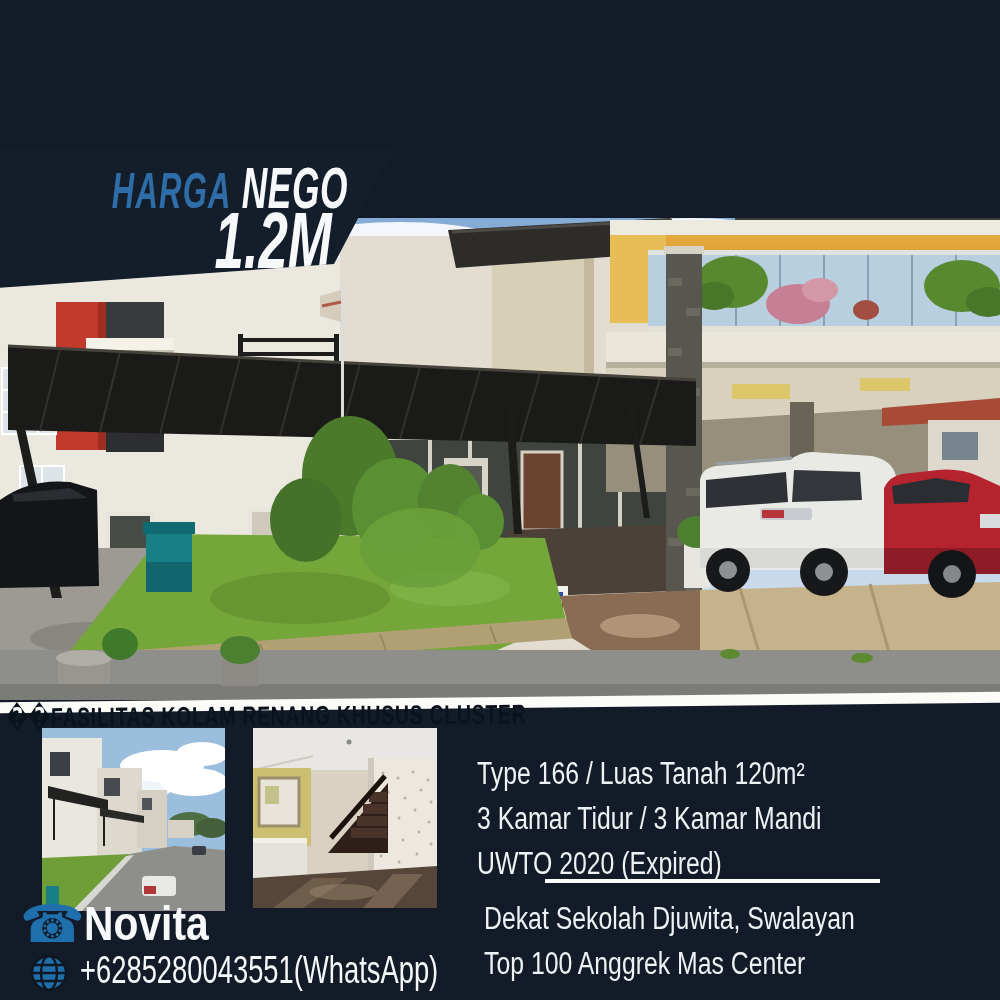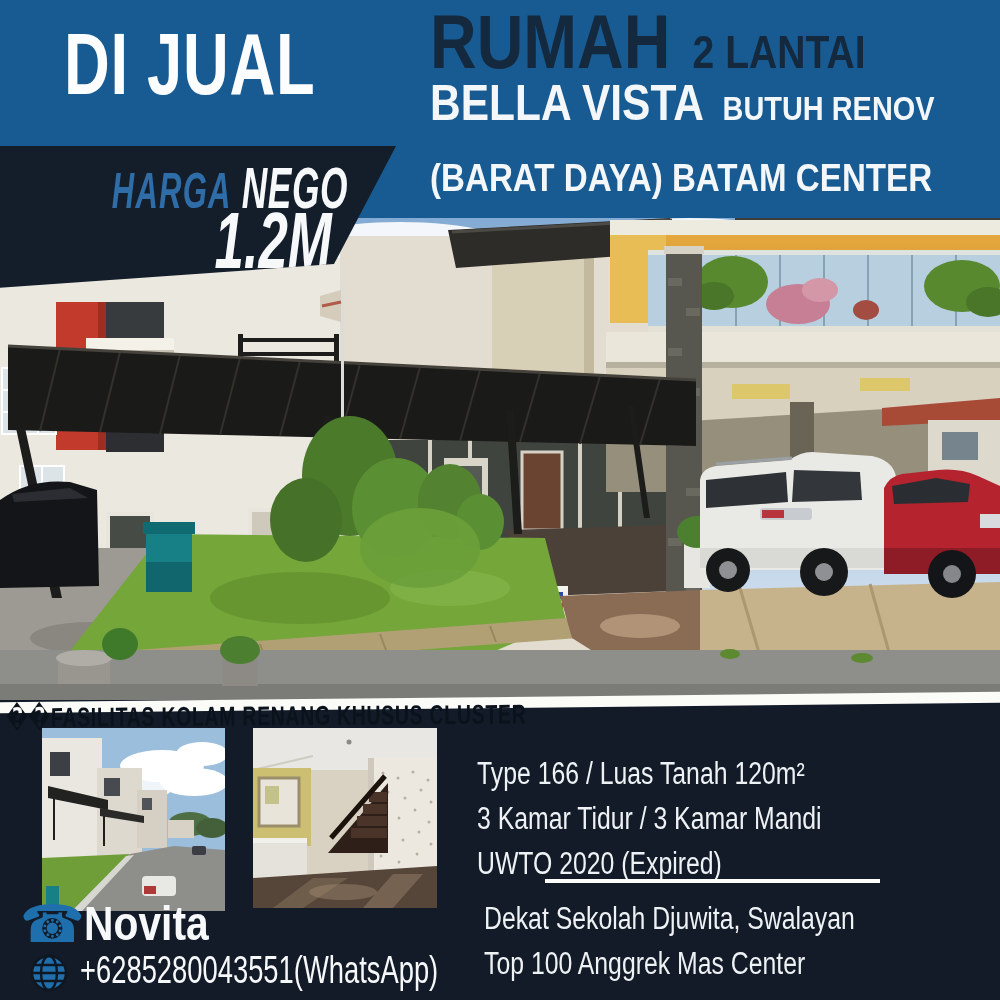--- a/index.html
+++ b/index.html
@@ -70,36 +70,20 @@
     transform:scaleX(.85);transform-origin:left top;white-space:nowrap;z-index:6;}
   .globe-icon{left:28px;top:952px;width:42px;height:42px;z-index:6;}
   .contact-phone{left:80px;top:950px;font-size:38px;font-weight:400;color:#f6f8fa;line-height:1.1;
     transform:scaleX(.72);transform-origin:left top;white-space:nowrap;z-index:6;}
 </style>
 </head>
 <body>
 
 <div class="canvas">
 
-  <div class="abs header">
-    <div class="abs sale-badge">DI JUAL</div>
-    <div class="abs hdr-right">
-      <div class="hdr-row hdr-row1">
-        <span class="hdr-title">RUMAH</span>
-        <span class="hdr-tag">2 LANTAI</span>
-      </div>
-      <div class="hdr-row hdr-row2">
-        <span class="hdr-name">BELLA VISTA</span>
-        <span class="hdr-cond">BUTUH RENOV</span>
-      </div>
-      <div class="hdr-row hdr-row3">
-        <span class="hdr-loc">(BARAT DAYA) BATAM CENTER</span>
-      </div>
-    </div>
-  </div>
 
   <div class="abs price-band">
     <div class="price-line1">
       <span class="price-accent">HARGA</span>
       <span class="price-label">NEGO</span>
     </div>
     <div class="price-value">1.2M</div>
   </div>
 
   <svg class="abs photo-main" viewBox="0 0 1000 482" aria-hidden="true">

